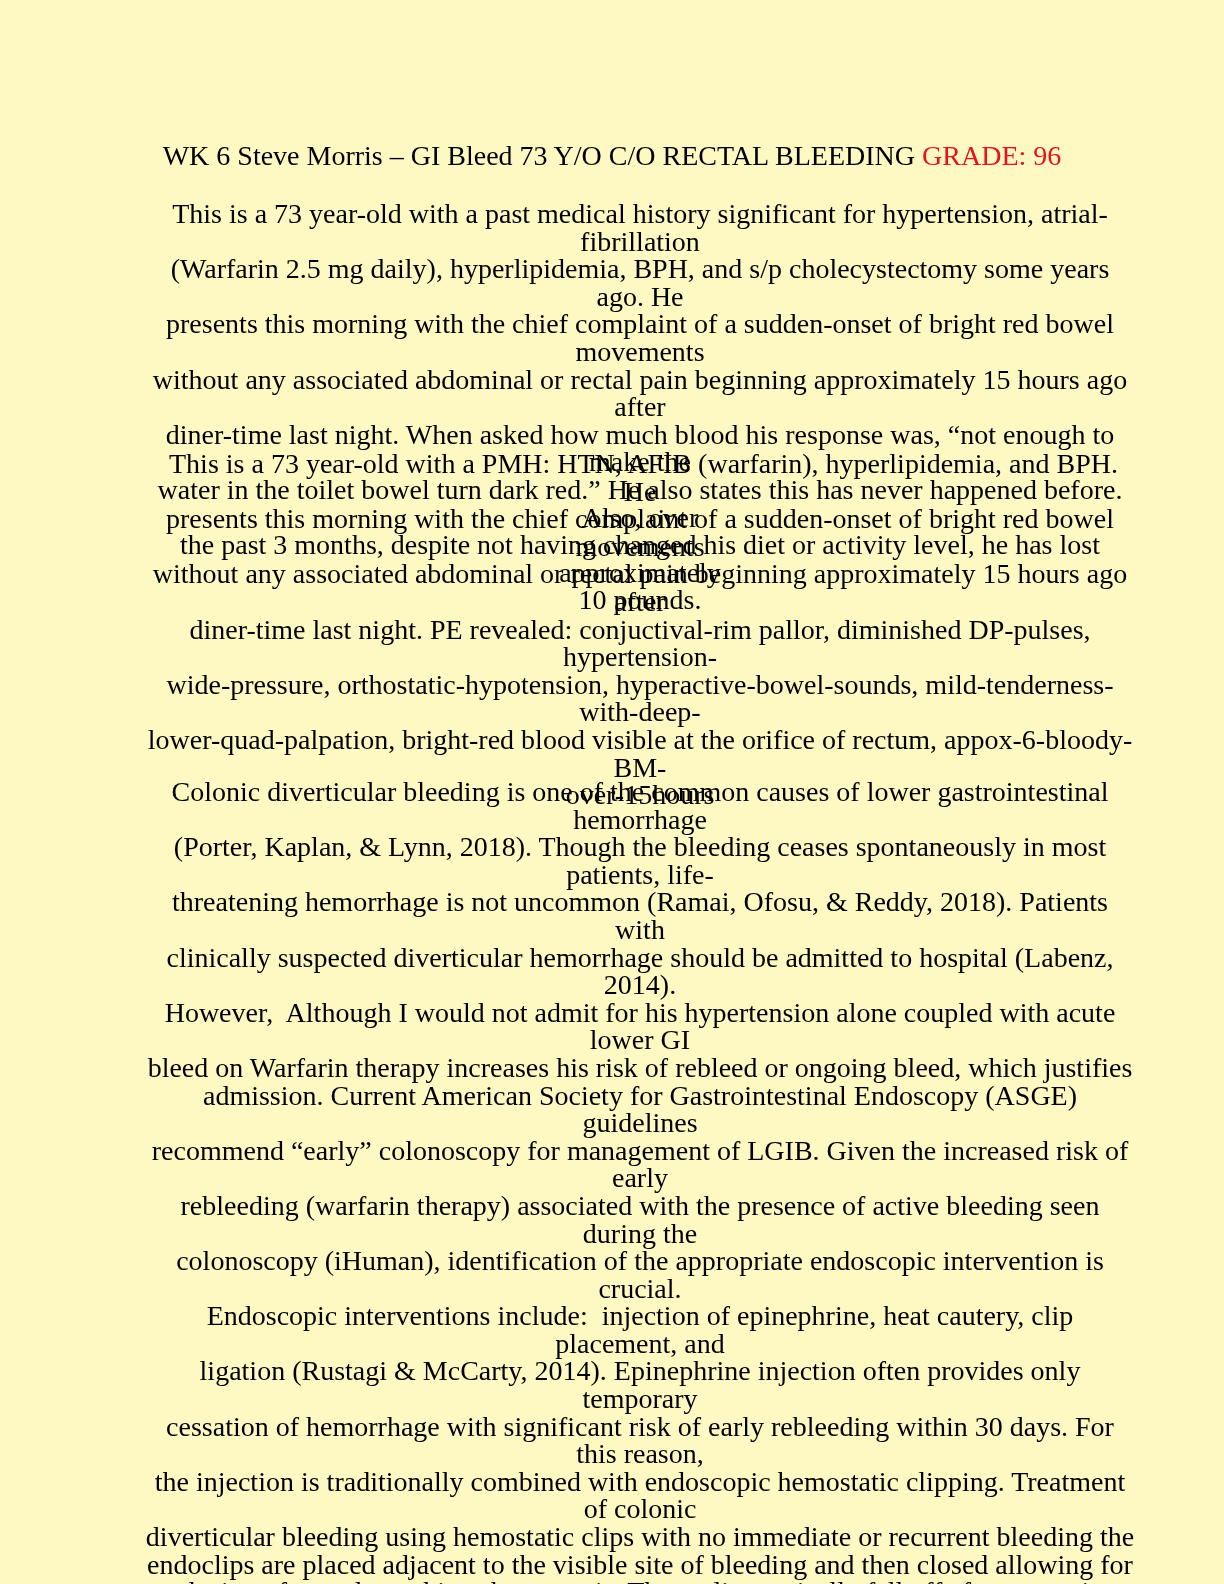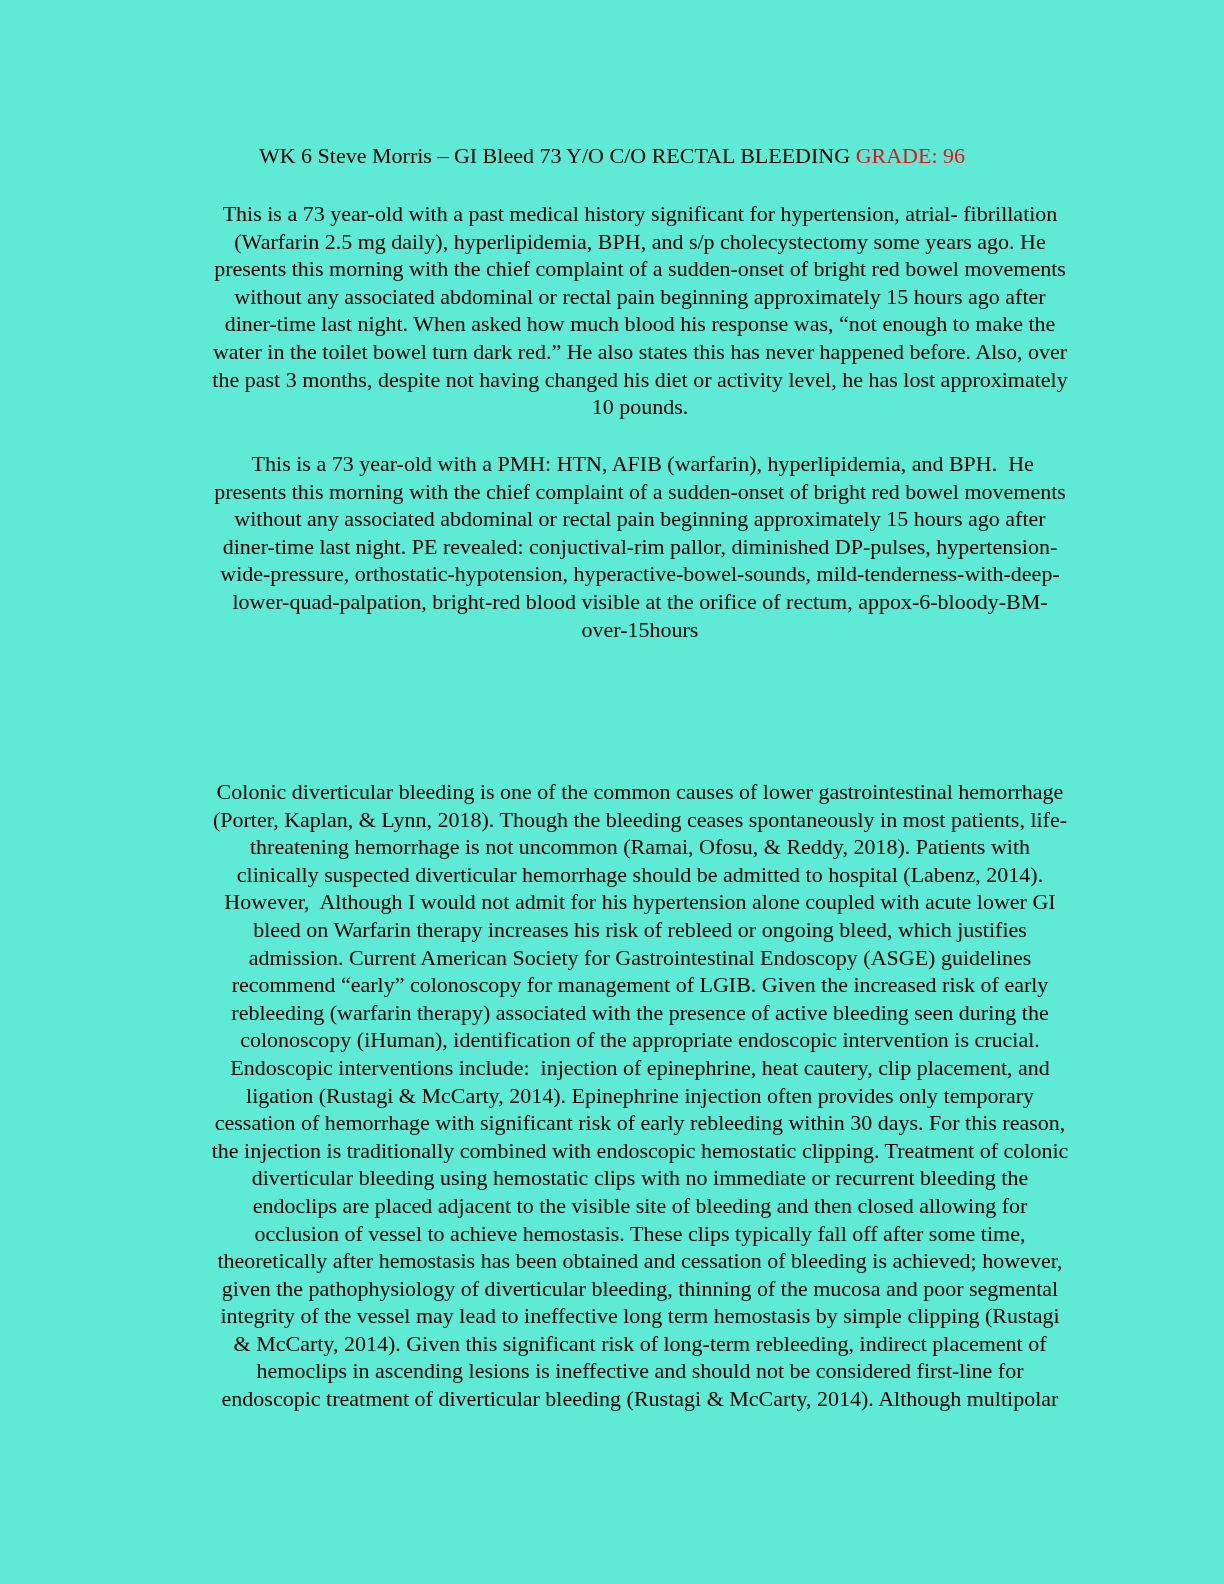--- a/index.html
+++ b/index.html
@@ -5,23 +5,23 @@
   html, body {
     margin: 0;
     padding: 0;
     background: #ffffff;
     overflow: hidden;
   }
   .page {
     position: relative;
     width: 1224px;
     height: 1584px;
-    background: #5eead4;
+    background: #fef9c3;
     font-family: "Liberation Serif", "DejaVu Serif", serif;
-    font-size: 22px;
+    font-size: 28px;
     line-height: 27.6px;
     color: #000000;
   }
   .doc-title {
     position: absolute;
     top: 142px;
     left: 0;
     width: 1224px;
     text-align: center;
     white-space: pre-wrap;

